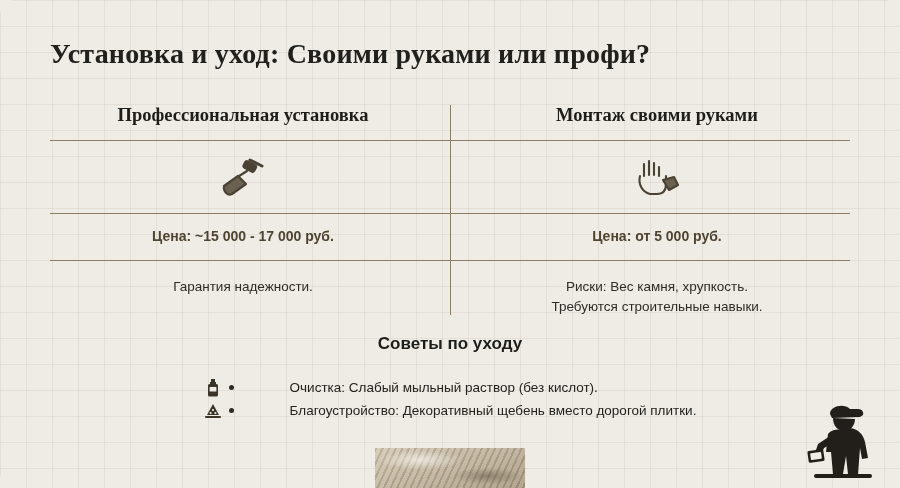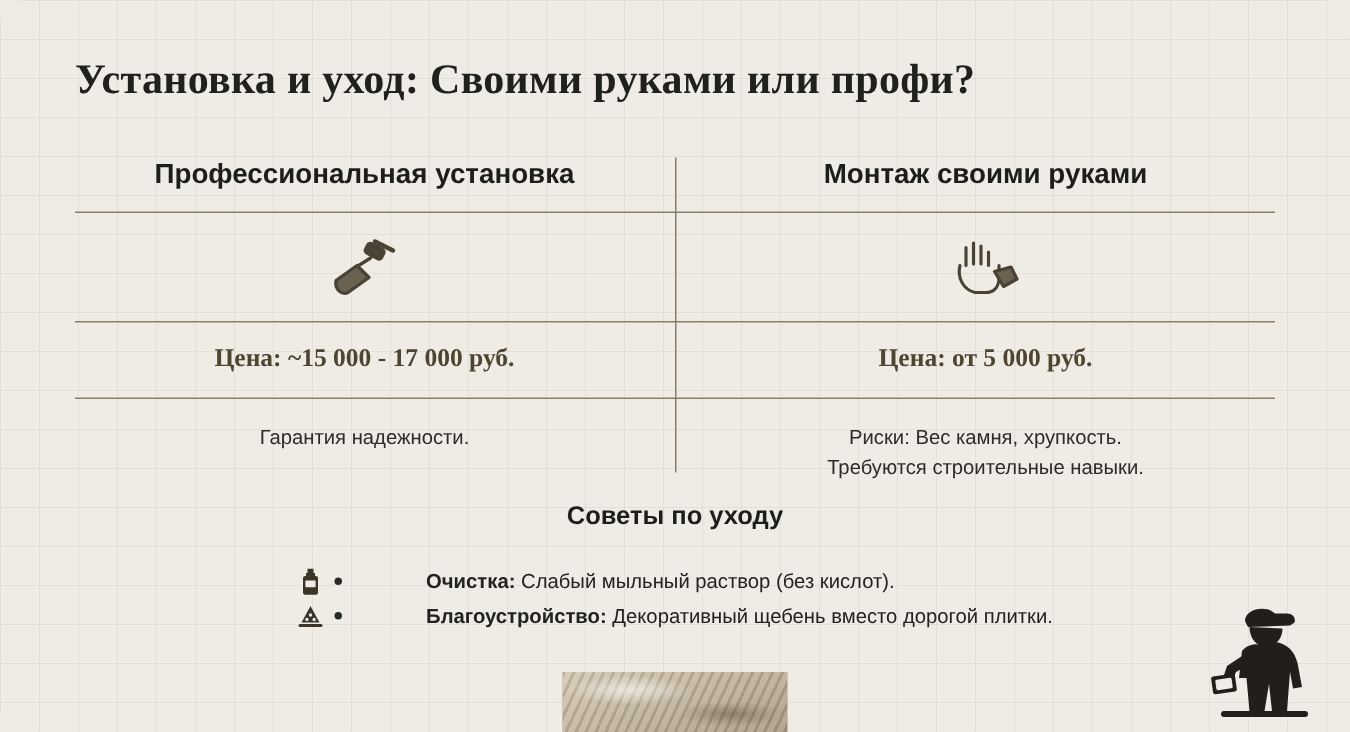--- a/index.html
+++ b/index.html
@@ -56,38 +56,38 @@
     position: relative;
   }
   .cell.left { padding-right: 14px; }
   .cell.right { padding-left: 14px; }
 
   .col-head {
     font-size: 18.5px;
     font-weight: bold;
     color: #1d1d1a;
     padding-bottom: 14px;
-    font-family: Liberation Sans, sans-serif;
+    font-family: Liberation Serif, serif;
   }
   .hr {
     height: 1px;
     background: #8a7e68;
     width: 100%;
     margin: 0;
   }
   .icon-cell {
     height: 72px;
     display: flex;
     align-items: center;
     justify-content: center;
   }
   .price {
-    font-family: Liberation Serif, serif;
+    font-family: Liberation Sans, sans-serif;
     font-weight: bold;
-    font-size: 17px;
+    font-size: 14px;
     color: #4e4432;
     padding: 14px 0 16px 0;
   }
   .note {
     font-size: 13.5px;
     color: #2c2c28;
     line-height: 1.45;
     padding: 16px 0 10px 0;
     min-height: 46px;
   }
@@ -133,21 +133,21 @@
     flex: 0 0 auto;
     margin-right: 1px;
   }
   .care-item .ci-icon {
     width: 18px; height: 20px;
     flex: 0 0 auto;
     display: flex;
     align-items: center;
     justify-content: center;
   }
-  .care-item b { font-weight: bold; padding-left: 48px; }
+  .care-item b { font-weight: normal; padding-left: 48px; }
 
   
   #photo {
     position: absolute;
     left: 375px;
     top: 448px;
     width: 150px;
     height: 40px;
     overflow: hidden;
     background: #b9ae9b;

